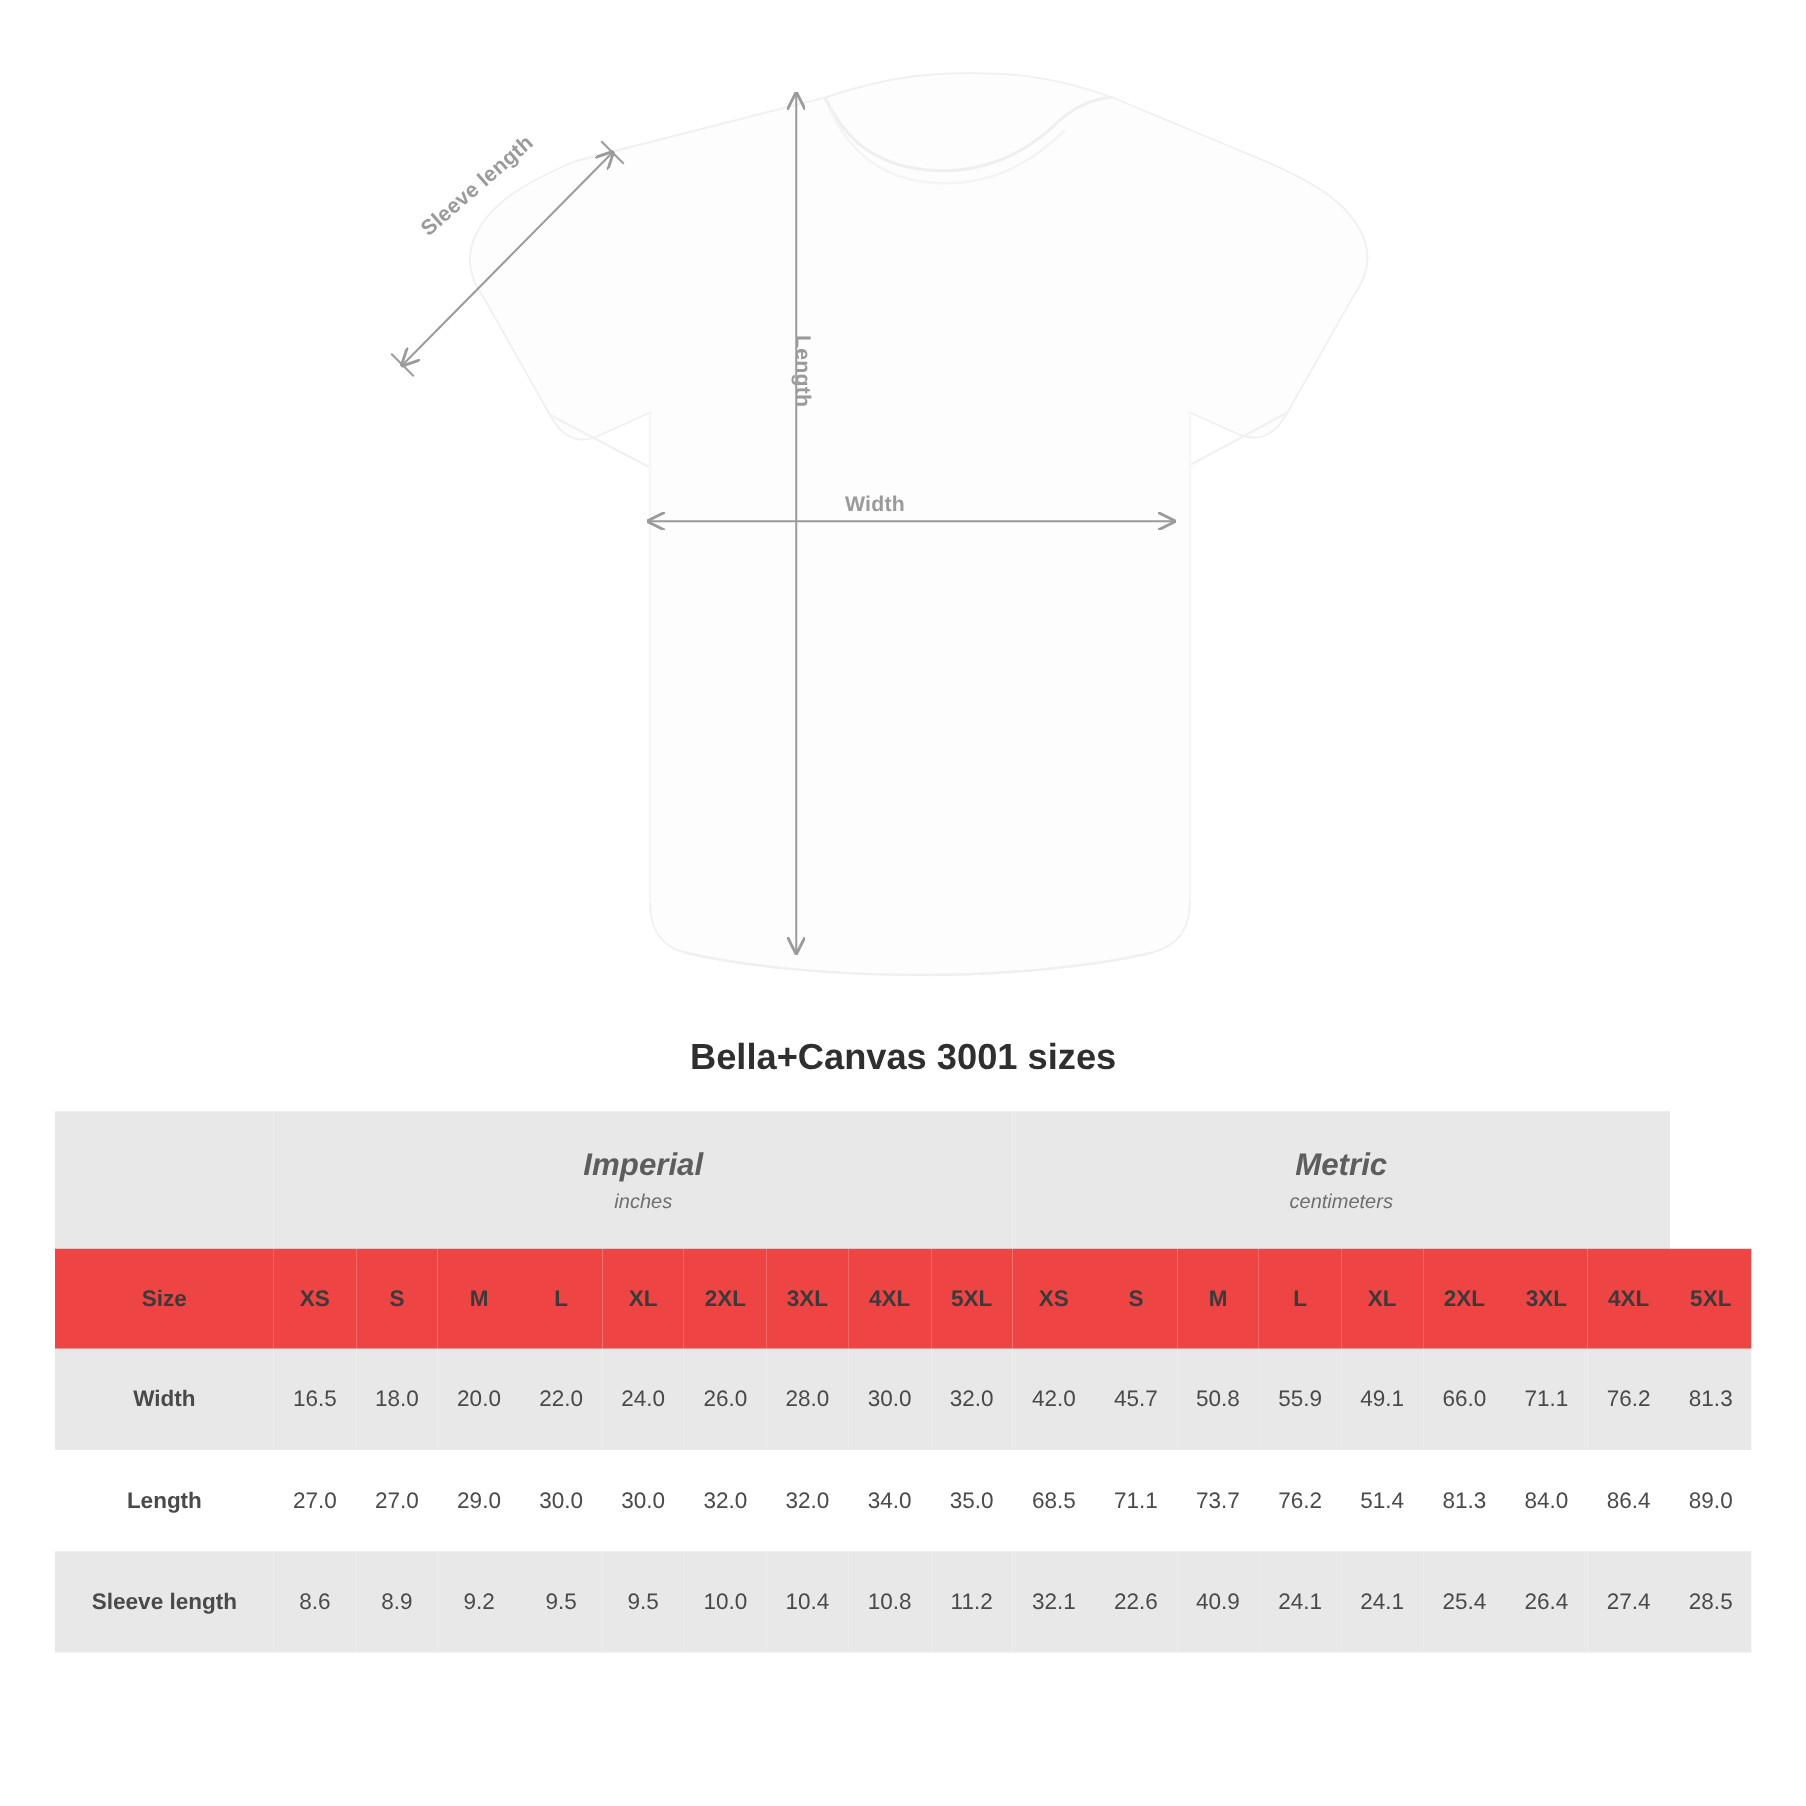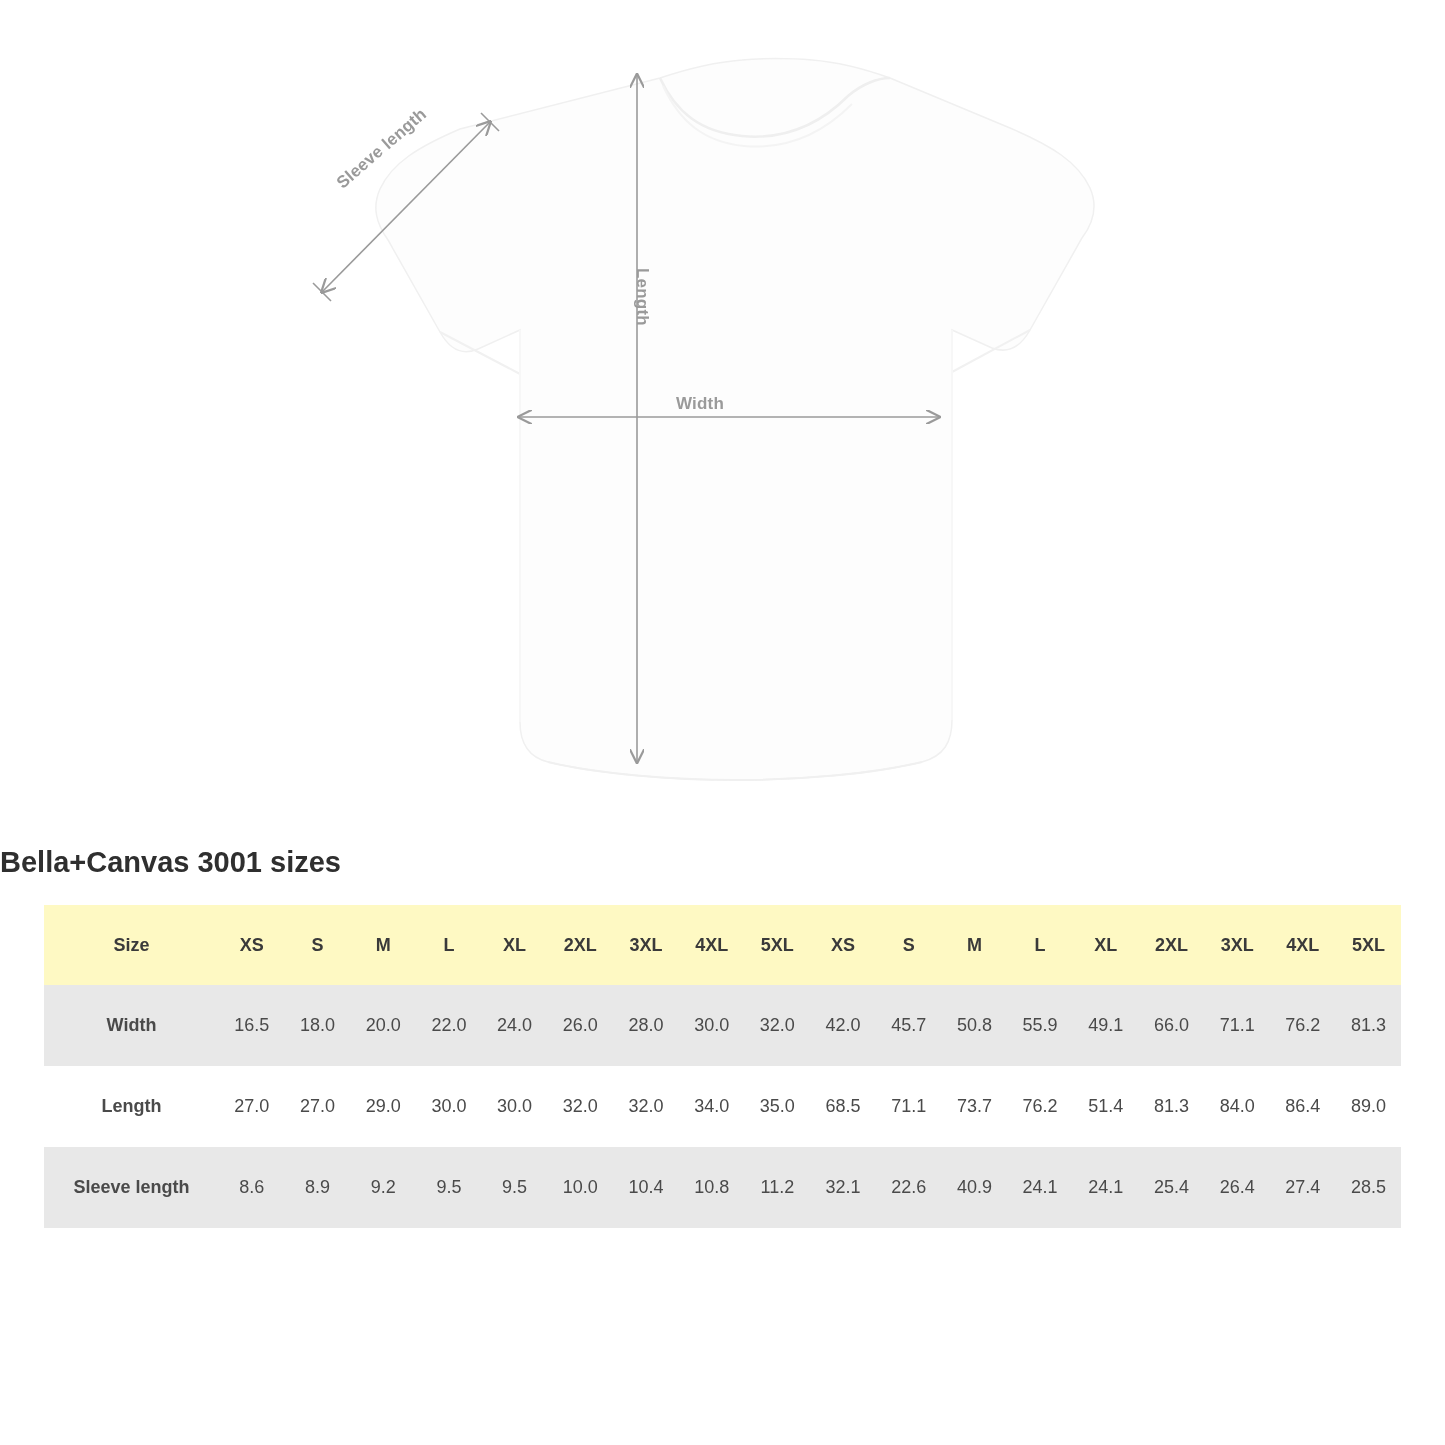--- a/index.html
+++ b/index.html
@@ -46,21 +46,21 @@
     transform: rotate(90deg);
     transform-origin: left top;
   }
   #label-width {
     left: 676px;
     top: 394px;
   }
 
   
   .heading-wrap {
-    margin-top: 16px;
+    text-align: center;
   }
   .chart-title {
     font-size: 29px;
     font-weight: bold;
     color: #2f2f2f;
     margin: 0;
   }
   .chart-note {
     font-size: 17px;
     font-style: italic;
@@ -98,21 +98,21 @@
     font-style: italic;
     color: #6f6f6f;
     margin-top: 4px;
   }
   .corner-cell {
     background: #e8e8e8;
   }
 
   tr.row-head td {
     height: 78px;
-    background: #fef9c3;
+    background: #ef4444;
     font-size: 18px;
     font-weight: bold;
     color: #3a3a3a;
   }
   tr.row-head td.rowlabel {
     font-size: 18px;
     font-weight: bold;
   }
   tr.row-shaded td {
     background: #e8e8e8;
@@ -223,20 +223,31 @@
         <col class="data-col">
         <col class="data-col">
         <col class="data-col">
         <col class="data-col">
       <col class="data-col">
         <col class="data-col">
         <col class="data-col">
         <col class="data-col">
     </colgroup>
     <tbody>
+      <tr>
+        <td class="corner-cell unit-head-cell"></td>
+        <td class="unit-head-cell" colspan="9">
+          <div class="unit-system">Imperial</div>
+          <div class="unit-units">inches</div>
+        </td>
+        <td class="unit-head-cell" colspan="8">
+          <div class="unit-system">Metric</div>
+          <div class="unit-units">centimeters</div>
+        </td>
+      </tr>
 
       <tr class="row-head">
         <td class="rowlabel">Size</td>
         <td>XS</td>
         <td>S</td>
         <td>M</td>
         <td>L</td>
         <td>XL</td>
         <td>2XL</td>
         <td>3XL</td>

